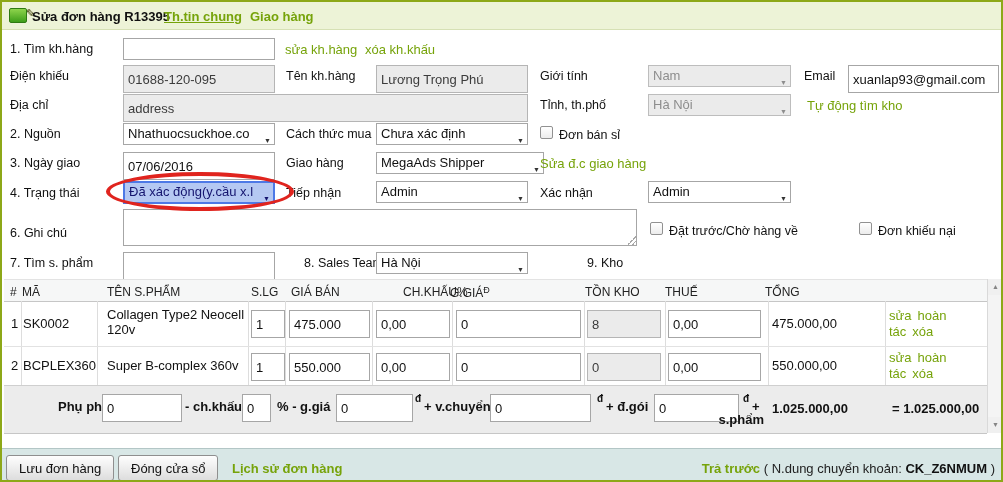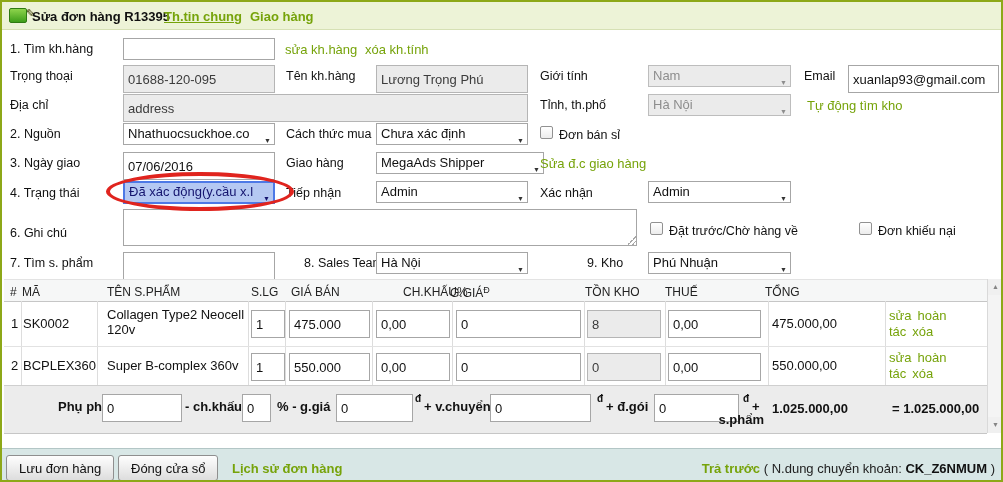--- a/index.html
+++ b/index.html
@@ -70,23 +70,23 @@
         <span class="icon-pencil">✎</span>
       </span>
     <span class="title">Sửa đơn hàng R13395</span>
     <span class="tab active" style="left:162px;">Th.tin chung</span>
     <span class="tab" style="left:248px;">Giao hàng</span>
   </div>
 
   <span class="lbl" style="left:8px; top:40px;">1. Tìm kh.hàng</span>
   <input class="inp" style="left: 121px; top: 36px; width: 152px; height: 22px;" value="">
   <span class="lnk" style="left:283px; top:40px;">sửa kh.hàng</span>
-  <span class="lnk" style="left:363px; top:40px;">xóa kh.tính</span>
-
-  <span class="lbl" style="left:8px; top:67px;">Trọng thoại</span>
+  <span class="lnk" style="left:363px; top:40px;">xóa kh.khấu</span>
+
+  <span class="lbl" style="left:8px; top:67px;">Điện khiếu</span>
   <input class="inp dis" style="left: 121px; top: 63px; width: 152px;" value="01688-120-095">
   <span class="lbl" style="left:284px; top:67px;">Tên kh.hàng</span>
   <input class="inp dis" style="left: 374px; top: 63px; width: 152px;" value="Lương Trọng Phú">
   <span class="lbl" style="left:538px; top:67px;">Giới tính</span>
   <div class="sel dis" style="left:646px; top:63px; width:143px;">
     <span>Nam</span><span class="arr">▼</span>
   </div>
   <span class="lbl" style="left:802px; top:67px;">Email</span>
   <input class="inp" style="left: 846px; top: 63px; width: 151px;" value="xuanlap93@gmail.com">
 
@@ -139,23 +139,20 @@
   <span class="cb" style="left:857px; top:220px;"></span>
   <span class="lbl" style="left:876px; top:222px;">Đơn khiếu nại</span>
 
   <span class="lbl" style="left:8px; top:254px;">7. Tìm s. phẩm</span>
   <input class="inp" style="left: 121px; top: 250px; width: 152px;" value="">
   <span class="lbl" style="left:302px; top:254px;">8. Sales Team</span>
   <div class="sel" style="left:374px; top:250px; width:152px;">
     <span>Hà Nội</span><span class="arr">▼</span>
   </div>
   <span class="lbl" style="left:585px; top:254px;">9. Kho</span>
-  <div class="sel" style="left:646px; top:250px; width:143px;">
-    <span>Phú Nhuận</span><span class="arr">▼</span>
-  </div>
 
   <div class="thead-bg"></div>
   <span class="th" style="left:8px;   top:283px;">#</span>
   <span class="th" style="left:20px;  top:283px;">MÃ</span>
   <span class="th" style="left:105px; top:283px;">TÊN S.PHẨM</span>
   <span class="th" style="left:249px; top:283px;">S.LG</span>
   <span class="th" style="left:289px; top:283px;">GIÁ BÁN</span>
   <span class="th" style="left:401px; top:283px;">CH.KHẤU%</span>
   <span class="th" style="left:448px; top:283px;"><span>G.GIÁ</span><span style="font-size:9px; vertical-align:4px;">Đ</span></span>
   <span class="th" style="left:583px; top:283px;">TỒN KHO</span>

